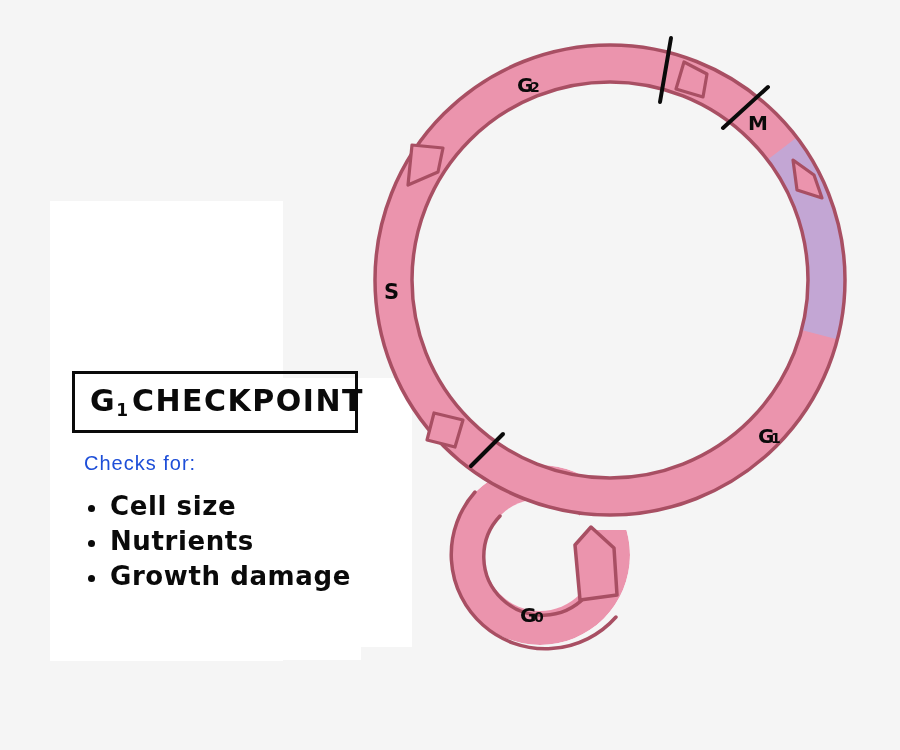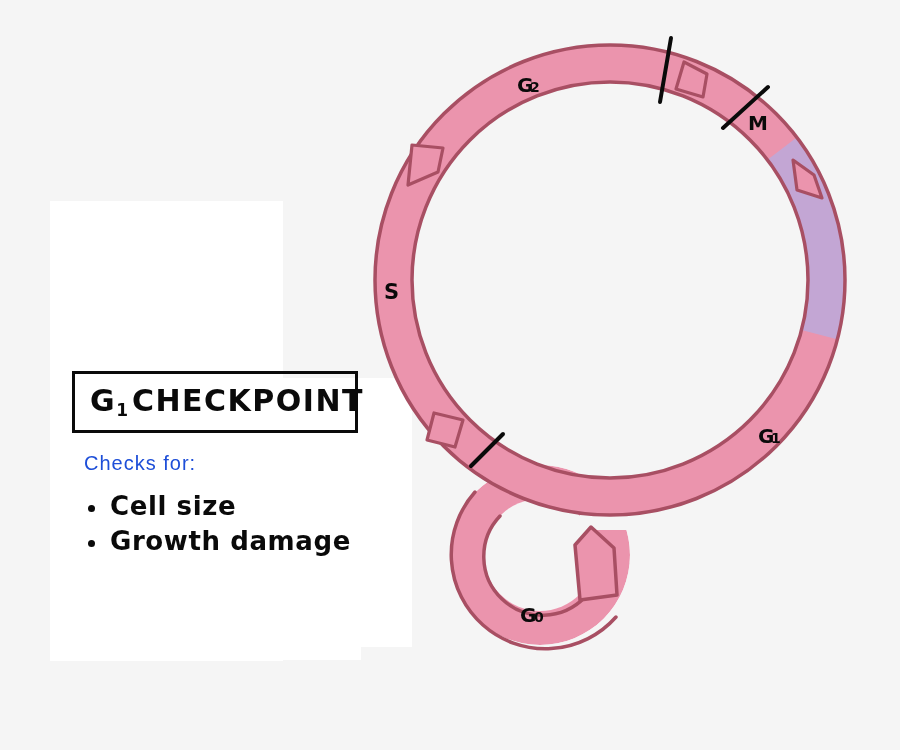--- a/index.html
+++ b/index.html
@@ -226,16 +226,17 @@
 <div id="text-block">
 
   <div id="checkpoint-box"></div>
 
   <div id="checkpoint-title"><span>G</span><span class="sub">1</span><span>CHECKPOINT</span></div>
 
   <div id="checks-for">Checks for:</div>
 
   <ul id="checks-list">
     <li>Cell size</li>
+    <li>Nutrients</li>
     <li>Growth damage</li>
   </ul>
 
 </div>
 
 </body></html>

